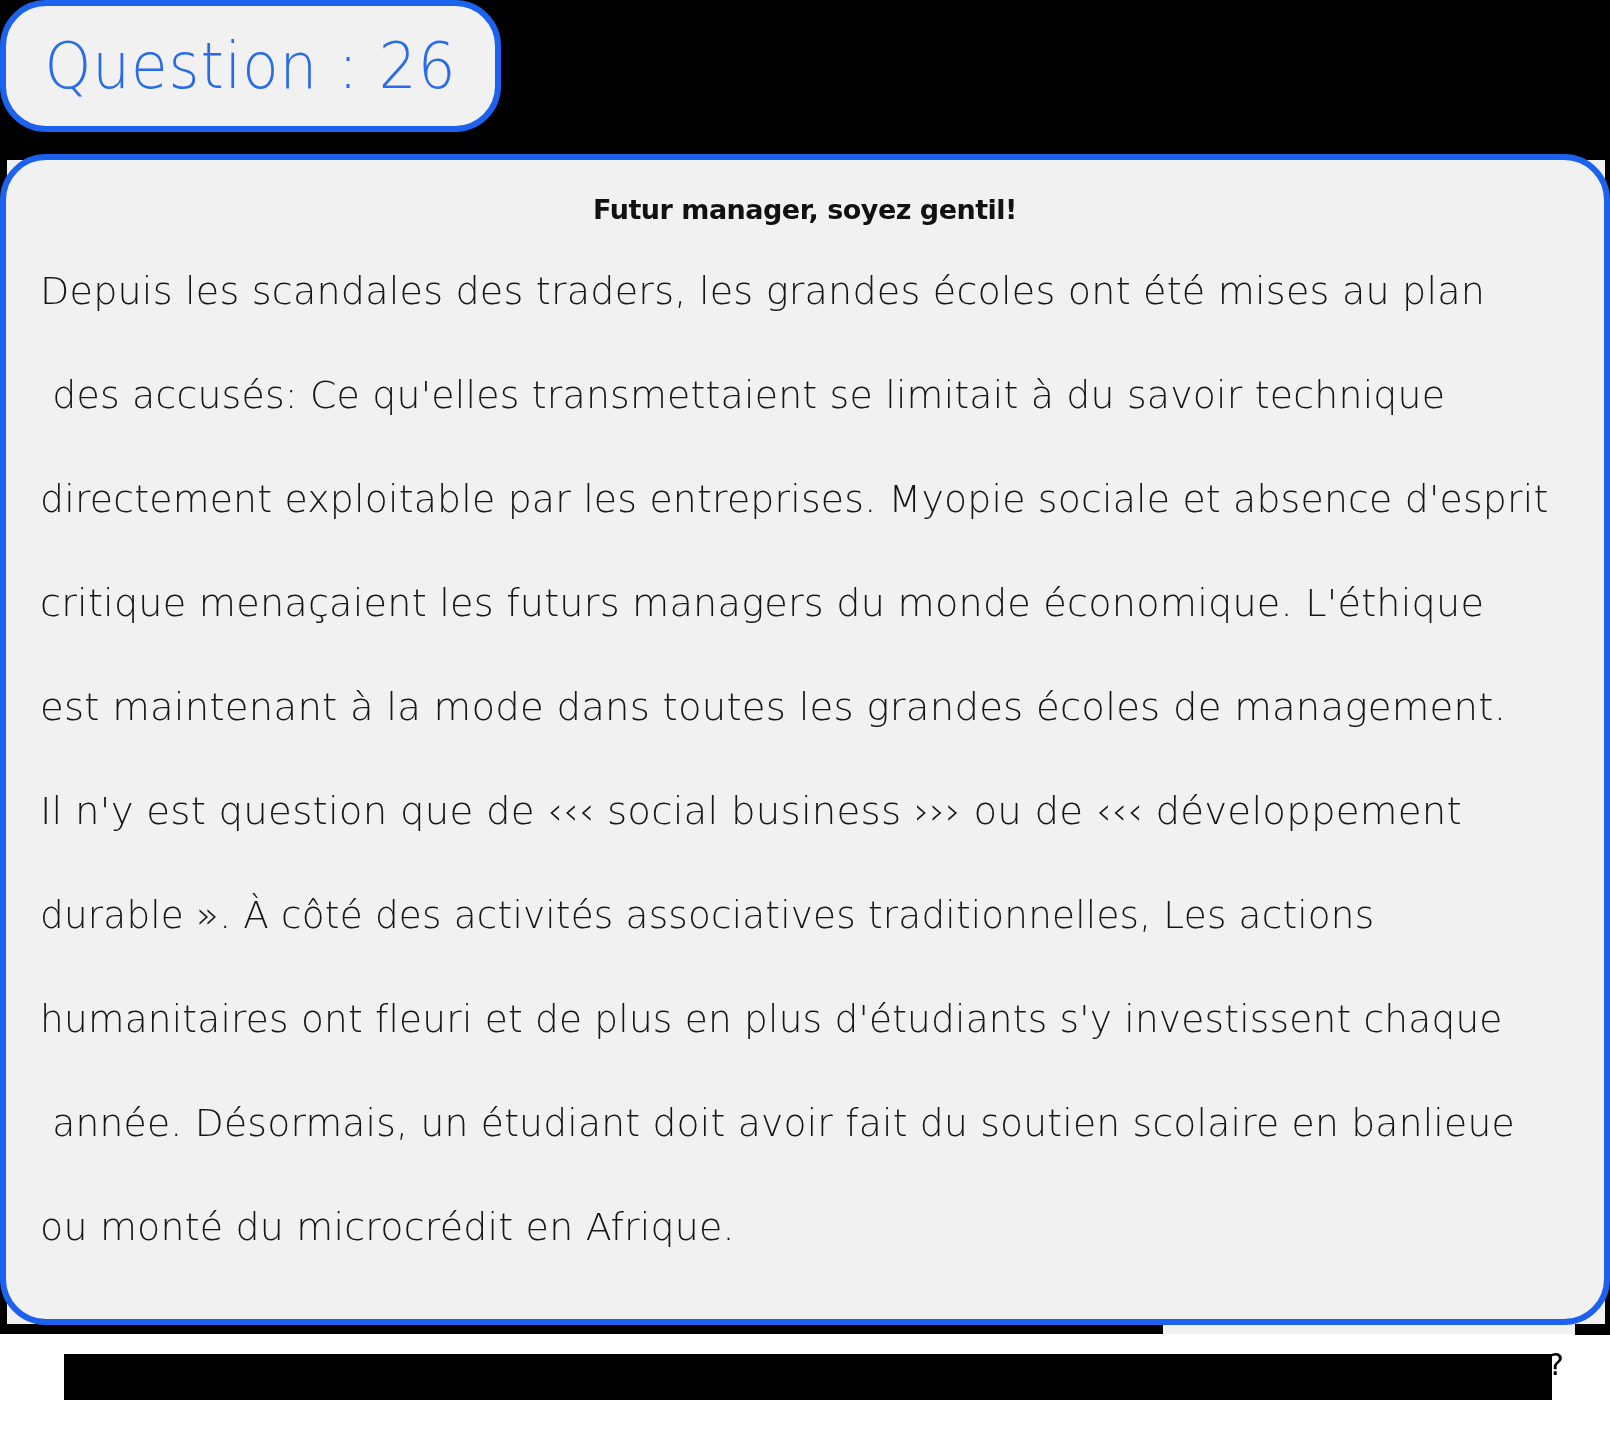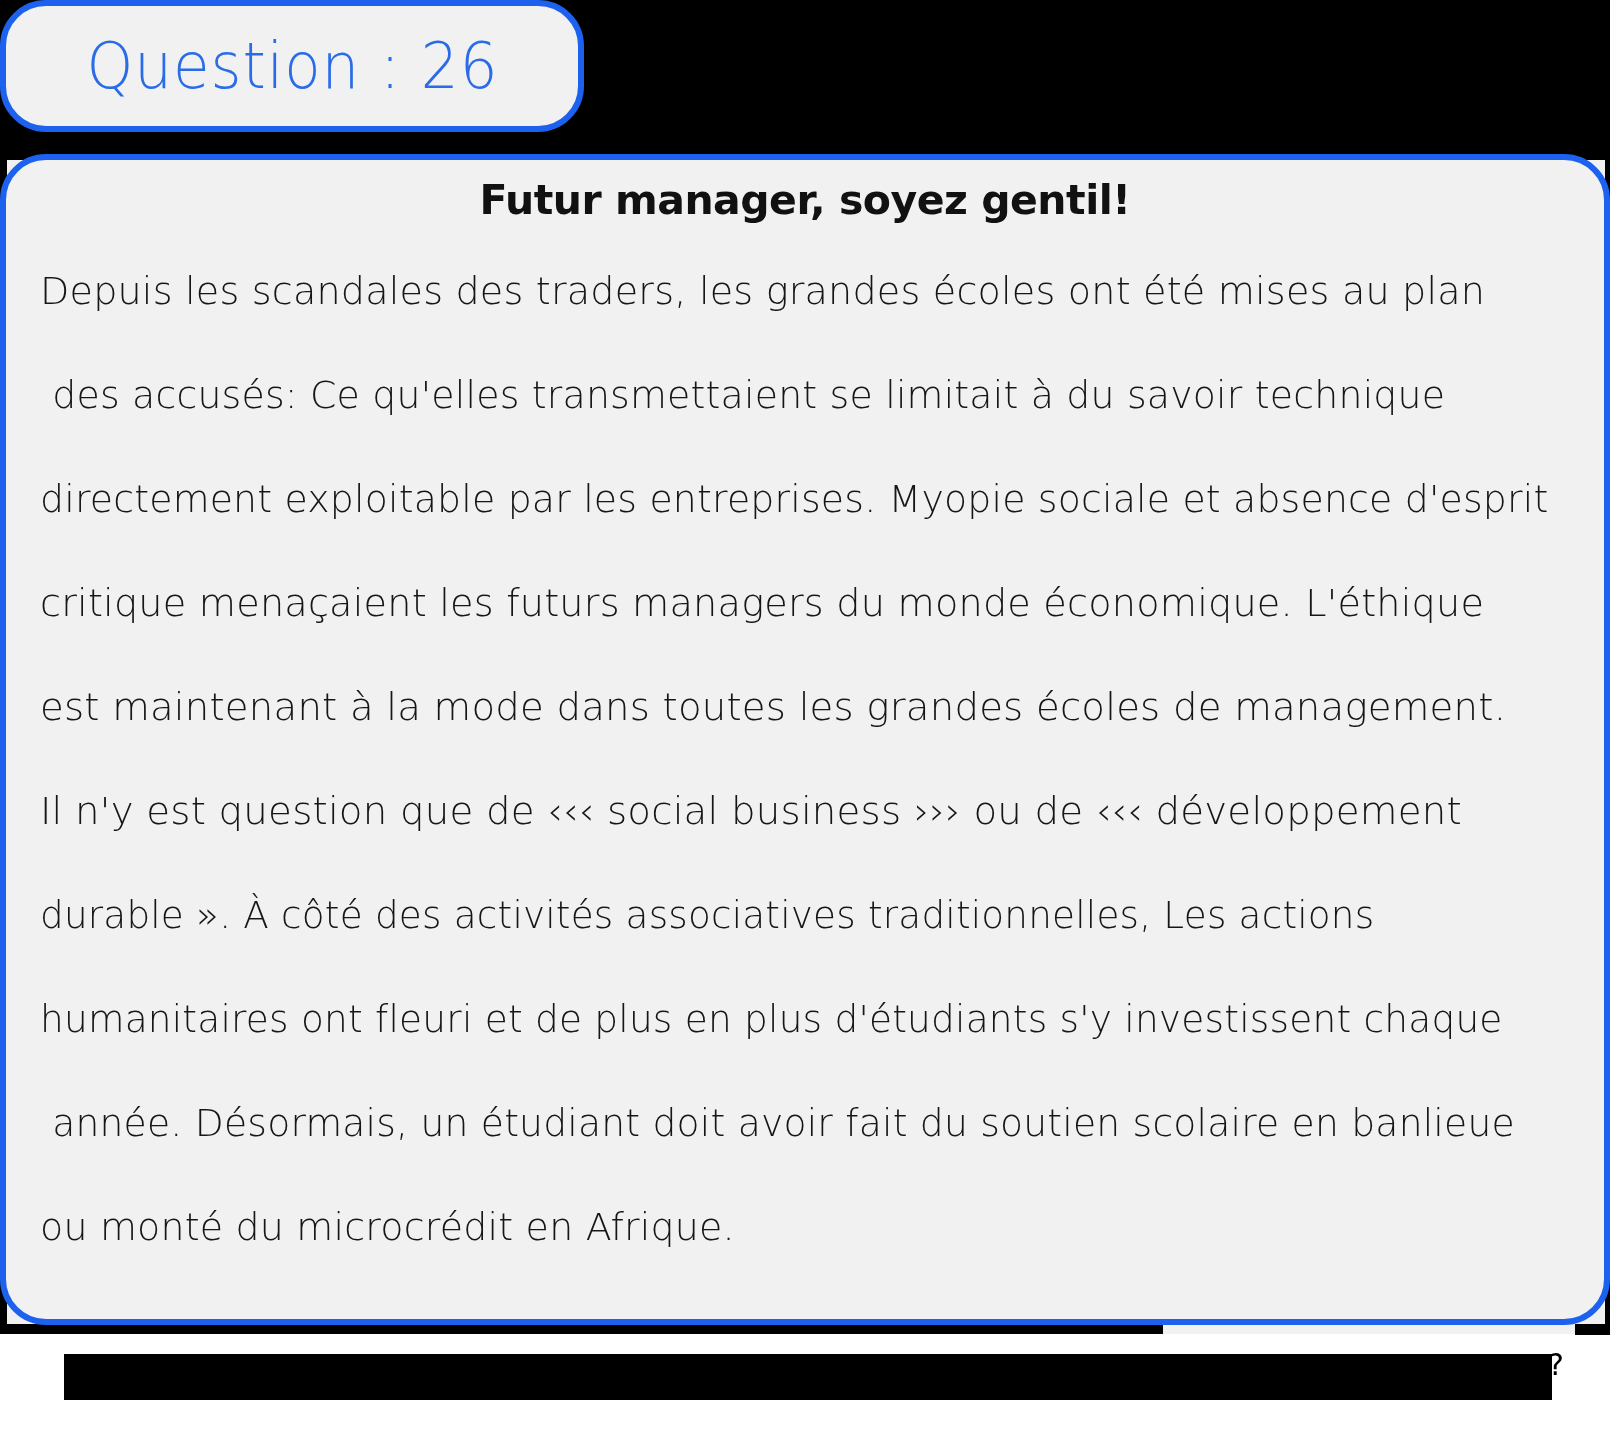--- a/index.html
+++ b/index.html
@@ -29,21 +29,21 @@
     }
     .panel-backing {
       position: absolute;
       left: 7px; top: 160px;
       width: 1598px; height: 1164px;
       background: #f1f1f1;
     }
     .badge {
       position: absolute;
       left: 0; top: 0;
-      width: 584px; height: 132px;
+      width: 501px; height: 132px;
       box-sizing: border-box;
       border: 6px solid #1c62ee;
       border-radius: 46px;
       background: #f1f1f1;
       display: flex;
       align-items: center;
       justify-content: center;
     }
     .badge-text {
       color: #2a6ce8;
@@ -57,25 +57,25 @@
       position: absolute;
       left: 0; top: 154px;
       width: 1610px; height: 1171px;
       box-sizing: border-box;
       border: 6px solid #1c62ee;
       border-radius: 46px;
       background: #f1f1f1;
     }
     .panel-title {
       position: absolute;
-      left: 0; right: 0; top: 176px;
+      left: 0; right: 0; top: 194px;
       text-align: center;
       font-family: "DejaVu Sans", sans-serif;
       font-weight: bold;
-      font-size: 41px;
+      font-size: 27px;
       color: #111111;
       letter-spacing: -0.5px;
     }
     .body-lines {
       position: absolute;
       left: 40px; top: 270px;
       width: 1560px;
     }
     .line {
       position: absolute;

